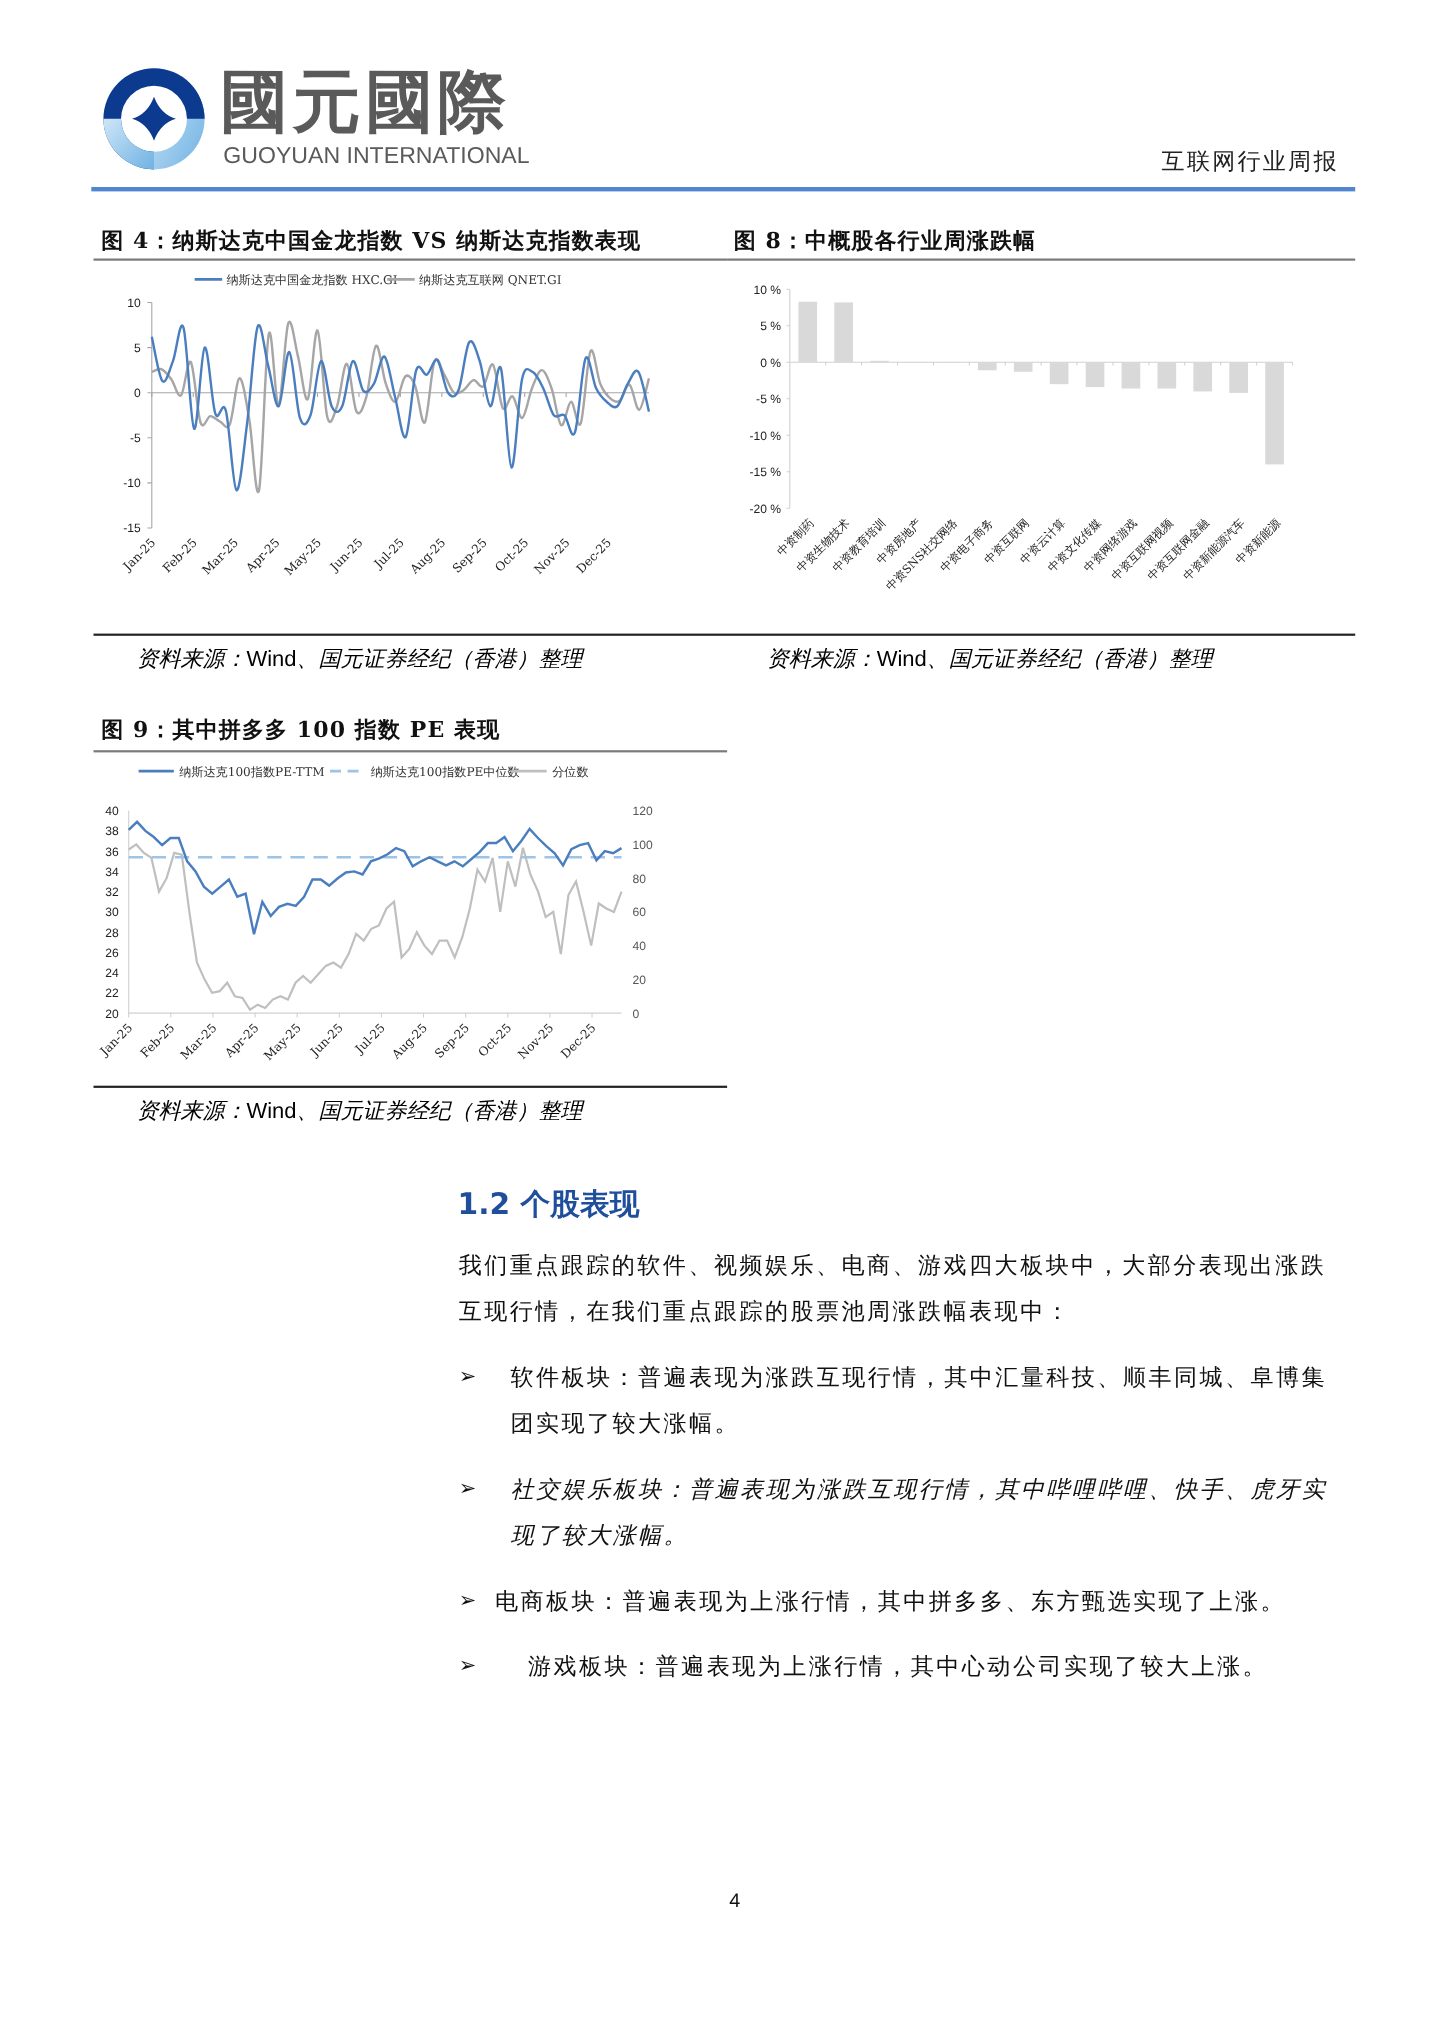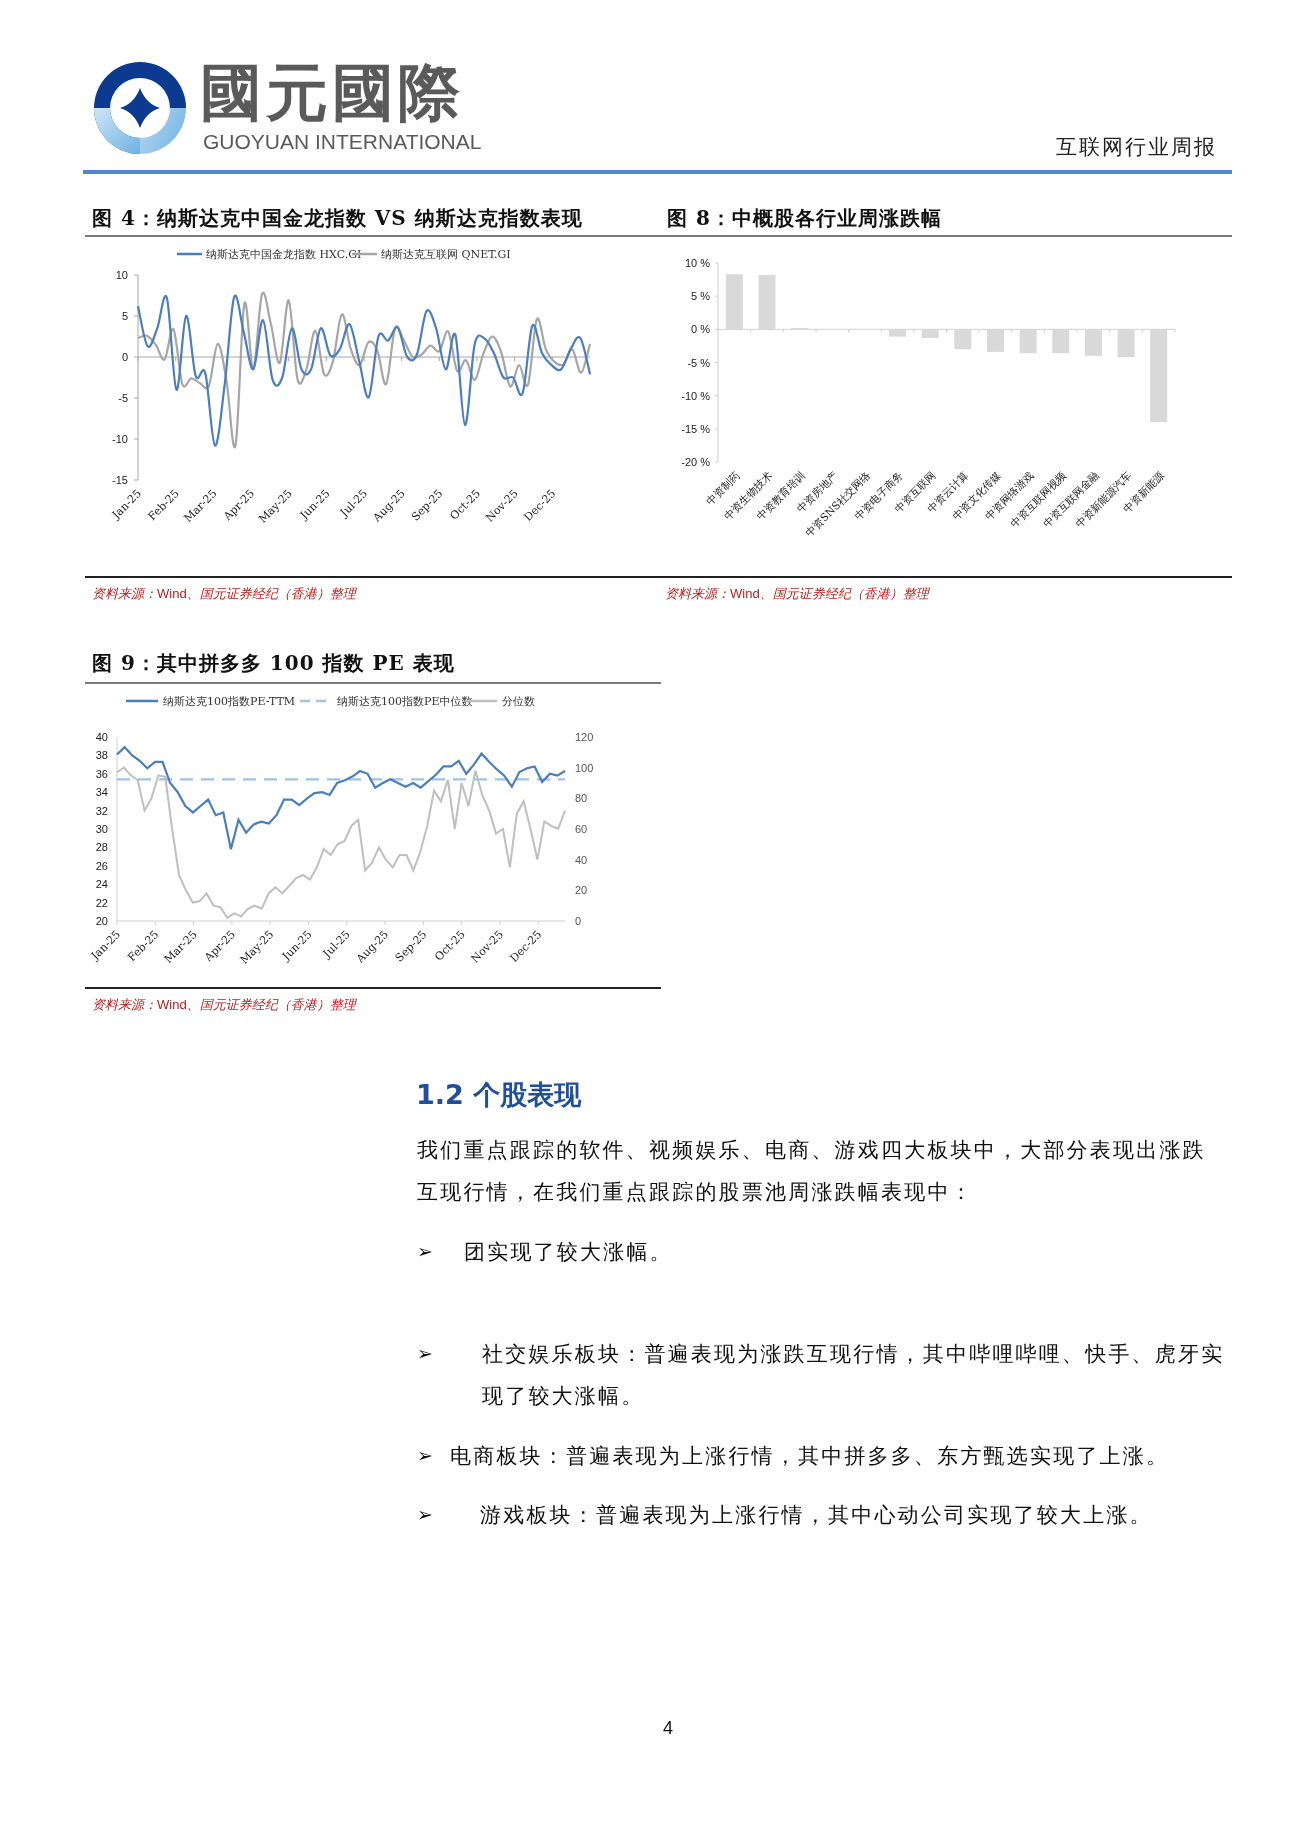--- a/index.html
+++ b/index.html
@@ -6,21 +6,21 @@
   body { width:1306px; height:1847px; position:relative; overflow:hidden;
          font-family:"DejaVu Serif", "Liberation Serif", serif; color:#111; }
   .abs { position:absolute; }
   .logo-text-cn { font-family:"DejaVu Sans", sans-serif; font-size:62px; color:#5a5a5a; letter-spacing:4px; font-weight:bold; }
   .logo-text-en { font-family:"Liberation Sans", sans-serif; font-size:21px; color:#5a5a5a; letter-spacing:0px; }
   .header-title { font-family:"DejaVu Serif", serif; font-size:21px; color:#222; letter-spacing:2px; }
   .blue-rule { background:#4f86cf; height:4px; }
   .fig-title { font-family:"DejaVu Serif", serif; font-weight:bold; font-size:20px; color:#111; letter-spacing:1px; }
   .gray-rule { background:#7a7a7a; height:2px; }
   .black-rule { background:#222; height:1.5px; }
-  .source { font-family:"DejaVu Serif", serif; font-style:italic; font-size:13px; color:#b91c1c; }
+  .source { font-family:"DejaVu Serif", serif; font-style:italic; font-size:20px; color:#000000;margin-left:32px; }
   .source .en { font-family:"Liberation Sans", sans-serif; font-style:normal; }
   .section-heading { font-family:"DejaVu Sans", sans-serif; font-size:27px; color:#1f4e9c; font-weight:bold; }
   .para { font-family:"DejaVu Serif", serif; font-size:21px; line-height:42px; color:#111; letter-spacing:2.2px; }
   .bullet { font-family:"DejaVu Sans", sans-serif; font-size:19px; }
   .pagenum { font-family:"Liberation Sans", sans-serif; font-size:18px; color:#111; }
   svg text { font-family:"Liberation Sans", sans-serif; }
   .cjk-small { font-family:"DejaVu Serif", serif; }
 </style>
 </head>
 <body>
@@ -241,26 +241,27 @@
 
 <div class="abs para" style="left:417px;top:1129px;width:820px;">
   <div>我们重点跟踪的软件、视频娱乐、电商、游戏四大板块中，大部分表现出涨跌</div>
   <div>互现行情，在我们重点跟踪的股票池周涨跌幅表现中：</div>
 </div>
 
 <div class="abs" style="left:417px;top:1231px;width:820px;">
   <div class="abs" style="left:0;top:0;width:820px;">
     <span class="abs bullet" style="left:0;top:9px;">➢</span>
     <div class="para" style="margin-left:47px;">
+      <div>软件板块：普遍表现为涨跌互现行情，其中汇量科技、顺丰同城、阜博集</div>
       <div>团实现了较大涨幅。</div>
     </div>
   </div>
   <div class="abs" style="left:0;top:102px;width:820px;">
     <span class="abs bullet" style="left:0;top:9px;">➢</span>
-    <div class="para" style="margin-left:65px;">
+    <div class="para" style="margin-left:47px;font-style:italic;">
       <div>社交娱乐板块：普遍表现为涨跌互现行情，其中哔哩哔哩、快手、虎牙实</div>
       <div>现了较大涨幅。</div>
     </div>
   </div>
   <div class="abs" style="left:0;top:204px;width:820px;">
     <span class="abs bullet" style="left:0;top:9px;">➢</span>
     <div class="para" style="margin-left:33px;">
       <div>电商板块：普遍表现为上涨行情，其中拼多多、东方甄选实现了上涨。</div>
     </div>
   </div>

